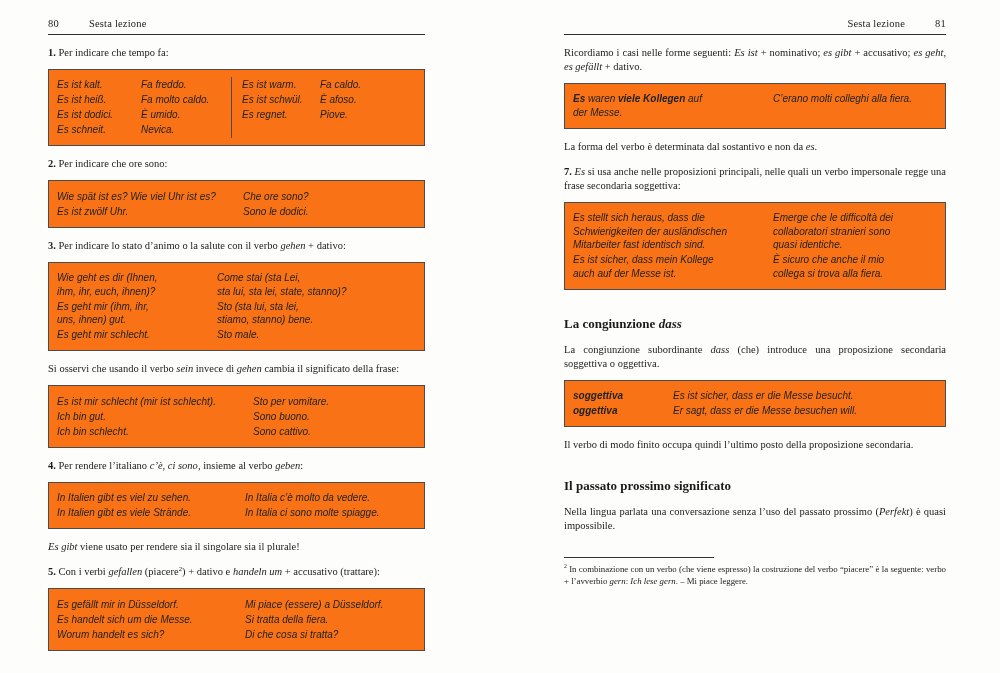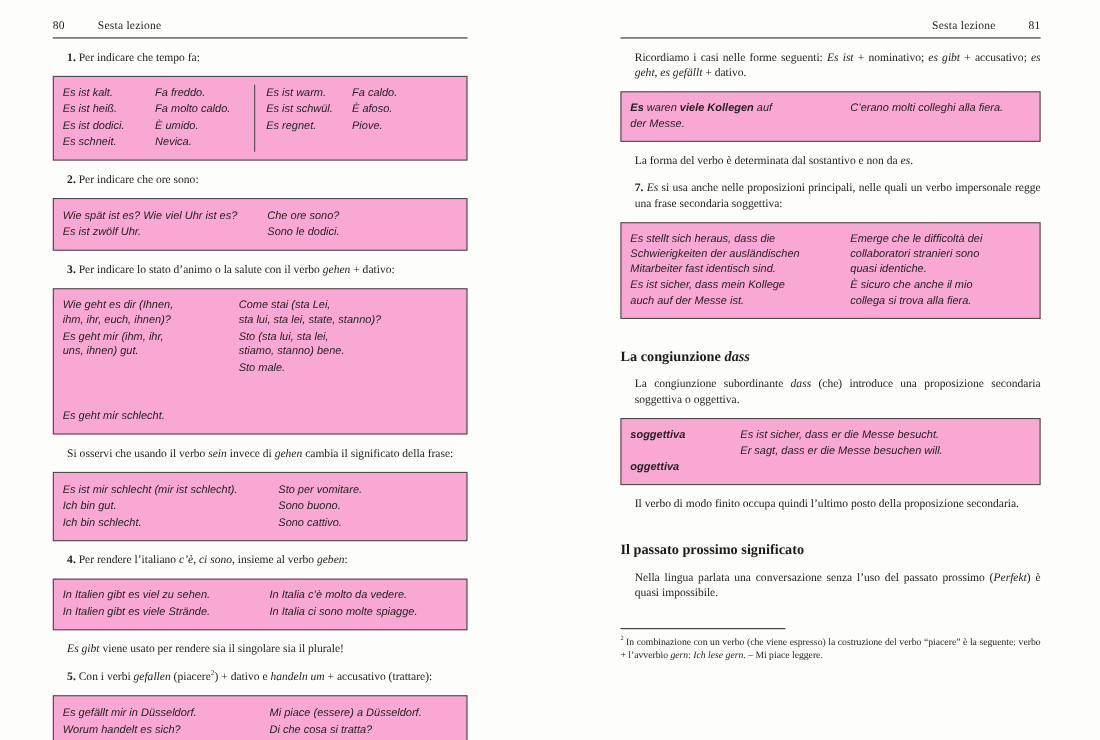--- a/index.html
+++ b/index.html
@@ -15,30 +15,30 @@
   .page.left  { left:48px;  width:377px; }
   .page.right { left:564px; width:382px; }
 
   .pheader {
     display:flex; align-items:baseline; gap:30px;
     font-size:10.5px; letter-spacing:0.2px;
     padding-bottom:5px; border-bottom:1.2px solid #2e2e2e;
   }
   .page.right .pheader { justify-content:flex-end; }
 
-  .para { font-size:10.5px; line-height:1.33; text-align:justify; margin-top:11px;margin-left:13px; }
+  .para { font-size:10.5px; line-height:1.33; text-align:justify; margin-top:11px; }
   .para.tight { margin-top:1px; }
   .heading { font-size:13px; font-weight:bold; margin-top:26px; }
 
   .i { font-style:italic; }
   .b { font-weight:bold; }
   sup { font-size:0.65em; line-height:0; }
 
   .gtable {
-    background:#f9a8d4;
+    background:#f97316;
     border:1px solid #4c4c4c;
     margin-top:9px;
     padding:7px 8px;
     font-family:"Liberation Sans", sans-serif;
     font-style:italic;
     font-size:10px;
     line-height:1.35;
     color:#222;
   }
   .grow { display:flex; margin:1.5px 0;font-style:italic; }
@@ -119,21 +119,21 @@
           <div class="gcell gright"><span>Come stai (sta Lei,
 sta lui, sta lei, state, stanno)?</span></div>
         </div>
         <div class="grow">
           <div class="gcell gleft" style="width: 160px;"><span>Es geht mir (ihm, ihr,
 uns, ihnen) gut.</span></div>
           <div class="gcell gright"><span>Sto (sta lui, sta lei,
 stiamo, stanno) bene.</span></div>
         </div>
         <div class="grow">
-          <div class="gcell gleft" style="width: 160px; margin-top: 44px;"><span>Es geht mir schlecht.</span></div>
+          <div class="gcell gleft" style="width: 160px;"><span>Es geht mir schlecht.</span></div>
           <div class="gcell gright"><span>Sto male.</span></div>
         </div>
       </div>
       <div class="para"><span>Si osservi che usando il verbo </span><span class="i">sein</span><span> invece di </span><span class="i">gehen</span><span> cambia il significato della frase:</span></div>
       <div class="gtable">
         <div class="grow">
           <div class="gcell gleft" style="width: 196px;"><span>Es ist mir schlecht (mir ist schlecht).</span></div>
           <div class="gcell gright"><span>Sto per vomitare.</span></div>
         </div>
         <div class="grow">
@@ -157,26 +157,26 @@
         </div>
       </div>
       <div class="para"><span class="i">Es gibt</span><span> viene usato per rendere sia il singolare sia il plurale!</span></div>
       <div class="para"><span class="b">5.</span><span> Con i verbi </span><span class="i">gefallen</span><span> (piacere</span><sup>2</sup><span>) + dativo e </span><span class="i">handeln um</span><span> + accusativo (trattare):</span></div>
       <div class="gtable">
         <div class="grow">
           <div class="gcell gleft" style="width: 188px;"><span>Es gefällt mir in Düsseldorf.</span></div>
           <div class="gcell gright"><span>Mi piace (essere) a Düsseldorf.</span></div>
         </div>
         <div class="grow">
+          <div class="gcell gleft" style="width: 188px;"><span>Es handelt sich um die Messe.</span></div>
+          <div class="gcell gright"><span>Si tratta della fiera.</span></div>
+        </div>
+        <div class="grow">
           <div class="gcell gleft" style="width: 188px;"><span>Worum handelt es sich?</span></div>
           <div class="gcell gright"><span>Di che cosa si tratta?</span></div>
-        </div>
-        <div class="grow">
-          <div class="gcell gleft" style="width: 188px;"><span>Es handelt sich um die Messe.</span></div>
-          <div class="gcell gright"><span>Si tratta della fiera.</span></div>
         </div>
       </div>
     </div>
 </div>
 
 <div class="page right">
   <div class="pheader">
     <span class="ptitle">Sesta lezione</span>
     <span class="pnum">81</span>
   </div>
@@ -208,21 +208,21 @@
         </div>
       </div>
       <div class="heading"><span>La congiunzione </span><span class="i">dass</span></div>
       <div class="para"><span>La congiunzione subordinante </span><span class="i">dass</span><span> (che) introduce una proposizione secondaria soggettiva o oggettiva.</span></div>
       <div class="gtable">
         <div class="grow">
           <div class="gcell gleft" style="width: 100px;"><span class="b">soggettiva</span></div>
           <div class="gcell gright"><span>Es ist sicher, dass er die Messe besucht.</span></div>
         </div>
         <div class="grow">
-          <div class="gcell gleft" style="width: 100px; margin-top: 14px;"><span class="b">oggettiva</span></div>
+          <div class="gcell gleft" style="width: 100px;"><span class="b">oggettiva</span></div>
           <div class="gcell gright"><span>Er sagt, dass er die Messe besuchen will.</span></div>
         </div>
       </div>
       <div class="para"><span>Il verbo di modo finito occupa quindi l’ultimo posto della proposizione secondaria.</span></div>
       <div class="heading"><span>Il passato prossimo significato</span></div>
       <div class="para"><span>Nella lingua parlata una conversazione senza l’uso del passato prossimo (</span><span class="i">Perfekt</span><span>) è quasi impossibile.</span></div>
       <div class="footblock">
         <div class="footrule"></div>
         <div class="footnote"><sup>2</sup><span> In combinazione con un verbo (che viene espresso) la costruzione del verbo “piacere” è la seguente: verbo + l’avverbio </span><span class="i">gern</span><span>: </span><span class="i">Ich lese gern</span><span>. – Mi piace leggere.</span></div>
       </div>

